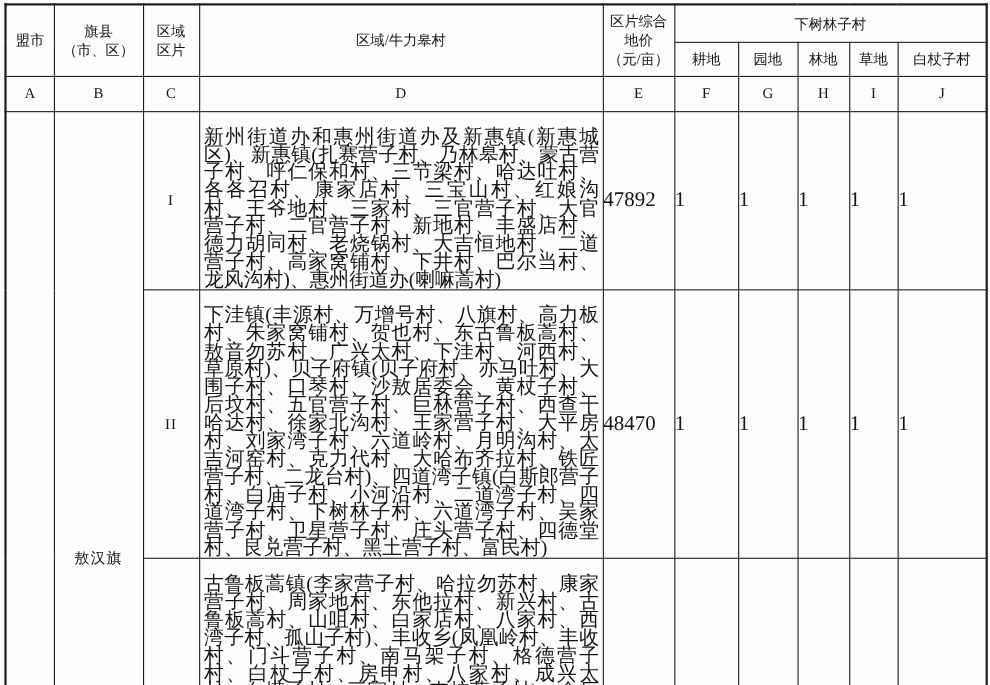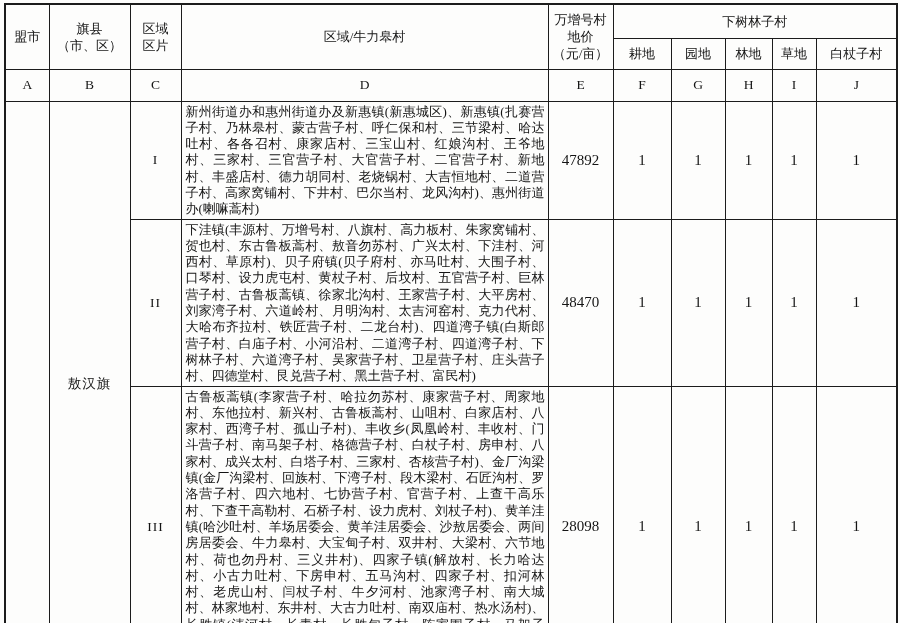--- a/index.html
+++ b/index.html
@@ -8,23 +8,23 @@
   table{border-collapse:collapse;table-layout:fixed;
         width:892px;margin:3px 0 0 4px;
         border:2px solid #1c1c1c;}
   th,td{border:1px solid #1c1c1c;padding:0;vertical-align:middle;
         font-weight:normal;overflow:hidden;}
   th{font-size:13px;text-align:center;line-height:17px;}
   .multiline{white-space:pre-line;}
   .letter{font-size:13.5px;text-align:center;font-family:"Liberation Serif","DejaVu Serif",serif;}
   .zone{font-size:13.5px;text-align:center;letter-spacing:1px;}
   .county{font-size:13.5px;text-align:center;letter-spacing:1px;}
-  .desc{font-size:13px;line-height:16.3px;text-align:justify;text-justify:inter-ideograph;
-        padding:2px 3px 1px 4px;vertical-align:middle;margin-top:19px;}
-  .num{font-size:15px;text-align:center;font-family:"Liberation Serif","DejaVu Serif",serif;}
+  .desc{font-size:18px;line-height:16.3px;text-align:justify;text-justify:inter-ideograph;
+        padding:14px 3px 1px 4px;vertical-align:middle;margin-top:19px;}
+  .num{font-size:19px;text-align:left;font-family:"Liberation Serif","DejaVu Serif",serif;}
 </style>
 </head>
 <body>
 
 <table>
   <colgroup>
     <col style="width:44px">
       <col style="width:81px">
       <col style="width:51px">
     <col style="width:367px">
@@ -37,21 +37,21 @@
   </colgroup>
 
   <tbody>
       <tr style="height:34px">
     <th rowspan="2" class="multiline">盟市</th>
     <th rowspan="2" class="multiline">旗县
 （市、区）</th>
     <th rowspan="2" class="multiline">区域
 区片</th>
     <th rowspan="2">区域/牛力皋村</th>
-    <th rowspan="2" class="multiline">万增号村
+    <th rowspan="2" class="multiline">区片综合
 地价
 （元/亩）</th>
     <th colspan="5">下树林子村</th>
   </tr>
   <tr style="height:31px">
     <th>耕地</th>
     <th>园地</th>
     <th>林地</th>
     <th>草地</th>
     <th>白杖子村</th>
@@ -78,21 +78,21 @@
     <td class="num">47892</td>
     <td class="num">1</td>
     <td class="num">1</td>
     <td class="num">1</td>
     <td class="num">1</td>
     <td class="num">1</td>
   </tr>
 
   <tr style="height:148px">
     <td class="zone">II</td>
-    <td class="desc">下洼镇(丰源村、万增号村、八旗村、高力板村、朱家窝铺村、贺也村、东古鲁板蒿村、敖音勿苏村、广兴太村、下洼村、河西村、草原村)、贝子府镇(贝子府村、亦马吐村、大围子村、口琴村、设力虎屯村、黄杖子村、后坟村、五官营子村、巨林营子村、古鲁板蒿镇、徐家北沟村、王家营子村、大平房村、刘家湾子村、六道岭村、月明沟村、太吉河窑村、克力代村、大哈布齐拉村、铁匠营子村、二龙台村)、四道湾子镇(白斯郎营子村、白庙子村、小河沿村、二道湾子村、四道湾子村、下树林子村、六道湾子村、吴家营子村、卫星营子村、庄头营子村、四德堂村、艮兑营子村、黑土营子村、富民村)</td>
+    <td class="desc">下洼镇(丰源村、万增号村、八旗村、高力板村、朱家窝铺村、贺也村、东古鲁板蒿村、敖音勿苏村、广兴太村、下洼村、河西村、草原村)、贝子府镇(贝子府村、亦马吐村、大围子村、口琴村、沙敖居委会、黄杖子村、后坟村、五官营子村、巨林营子村、西查干哈达村、徐家北沟村、王家营子村、大平房村、刘家湾子村、六道岭村、月明沟村、太吉河窑村、克力代村、大哈布齐拉村、铁匠营子村、二龙台村)、四道湾子镇(白斯郎营子村、白庙子村、小河沿村、二道湾子村、四道湾子村、下树林子村、六道湾子村、吴家营子村、卫星营子村、庄头营子村、四德堂村、艮兑营子村、黑土营子村、富民村)</td>
     <td class="num">48470</td>
     <td class="num">1</td>
     <td class="num">1</td>
     <td class="num">1</td>
     <td class="num">1</td>
     <td class="num">1</td>
   </tr>
 
   <tr style="height:261px">
     <td class="zone">III</td>

